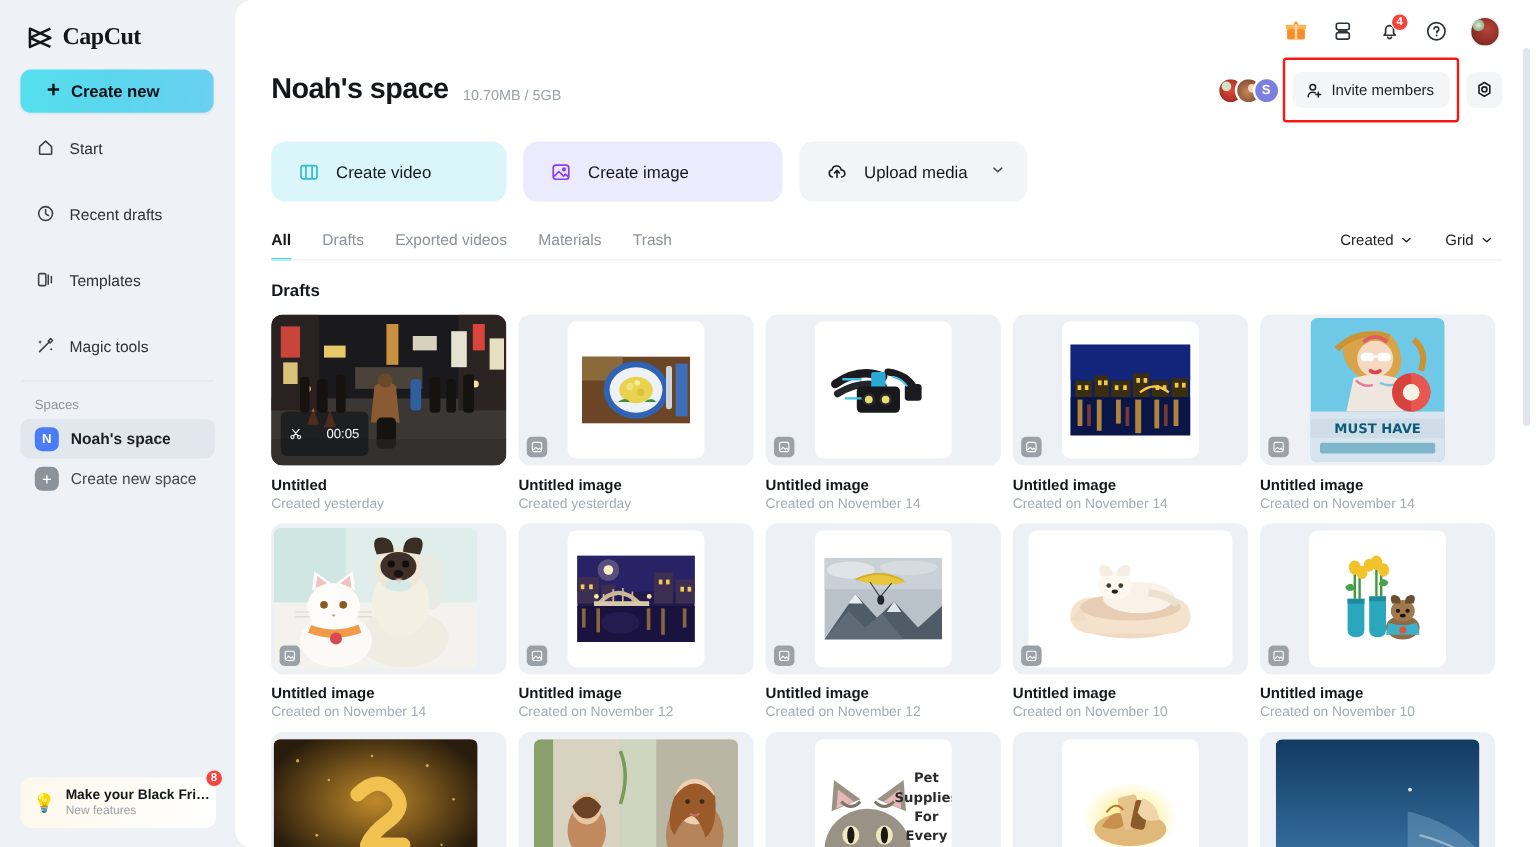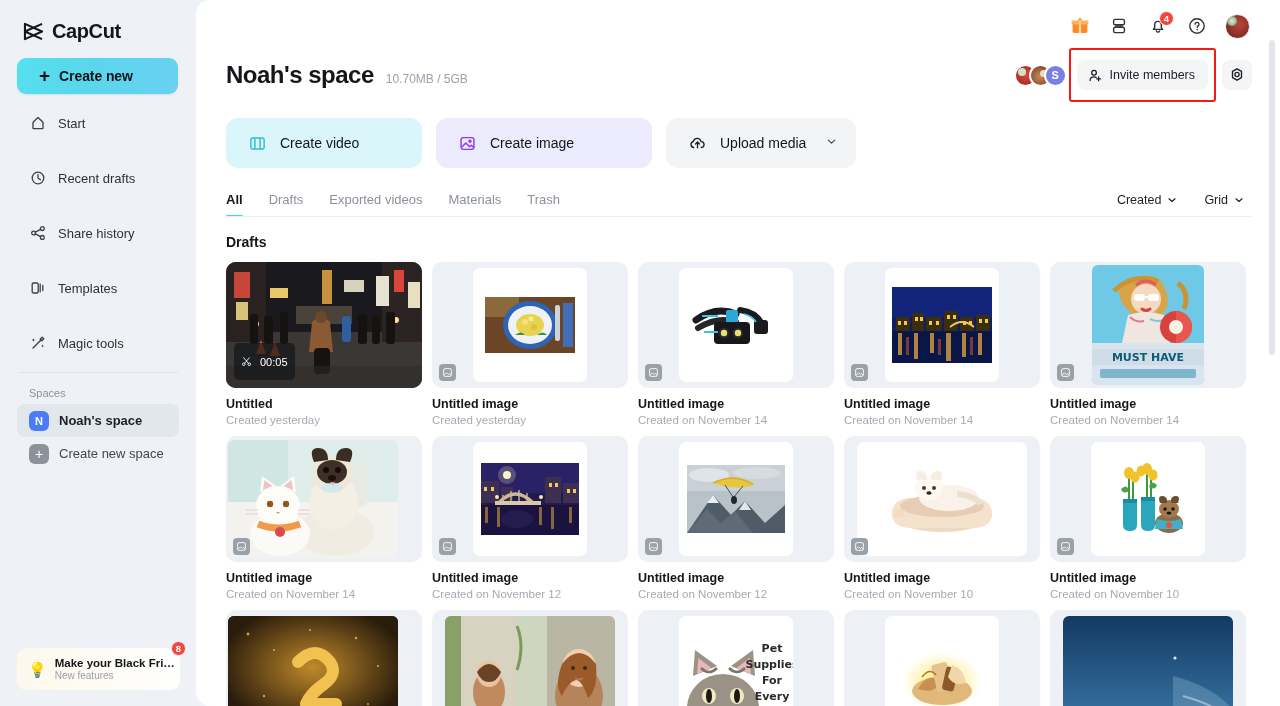--- a/index.html
+++ b/index.html
@@ -15,21 +15,21 @@
   
   .sidebar {
     width: 196px; height: 706px;
     background: #eef1f6;
     display: flex; flex-direction: column;
     flex: 0 0 196px;
     position: relative;
   }
   .brand { display: flex; align-items: center; gap: 7px; padding: 16px 0 0 22px; height: 46px; }
   .brand-logo { width: 23px; height: 19px; }
-  .brand-name { font-size: 20px; font-weight: bold; letter-spacing: -0.4px; color: #14171a; }
+  .brand-name { font-size: 20px; font-weight: bold; letter-spacing: -0.4px; color: #14171a; font-family: Liberation Serif, serif; }
 
   .create-new {
     margin: 12px 18px 0 17px;
     height: 36px; border-radius: 9px;
     background: linear-gradient(100deg, #55e0ee 0%, #5ad6ec 45%, #6ad0f2 100%);
     display: flex; align-items: center; gap: 9px;
     padding-left: 22px;
     cursor: pointer;
     box-shadow: 0 1px 2px rgba(60,150,180,.16);
   }
@@ -154,21 +154,21 @@
   .sec-title { font-size: 14px; font-weight: bold; color: #14171a; padding: 17px 0 12px 0; }
   .grid { display: grid; grid-template-columns: repeat(5, 196px); gap: 10px 10px; }
   .card { width: 196px; cursor: pointer; }
   .thumb {
     width: 196px; height: 126px; border-radius: 10px; background: #edf1f5;
     position: relative; overflow: hidden; display: flex; align-items: center; justify-content: center;
   }
   .dur {
     position: absolute; left: 8px; bottom: 8px; height: 37px; border-radius: 5px;
     background: rgba(20,22,25,.72); color: #fff; font-size: 11px;
-    display: flex; align-items: center; gap: 8px; padding: 0 7px; text-align: center;
+    display: flex; align-items: center; gap: 20px; padding: 0 7px; text-align: center;
   }
   .imgbadge {
     position: absolute; left: 7px; bottom: 7px; width: 17px; height: 17px;
     border-radius: 4px; background: #9aa1a8; display: flex; align-items: center; justify-content: center;
   }
   .c-title { font-size: 12.5px; font-weight: bold; color: #14171a; margin-top: 9px; }
   .c-sub { font-size: 11.5px; color: #a4abb2; margin-top: 3px; }
 
   .scrollbar { position: absolute; right: 5px; top: 40px; width: 6px; height: 315px; border-radius: 3px; background: #e2e6eb; cursor: pointer;}
 
@@ -206,31 +206,20 @@
         <span>Start</span>
       </div>
       <div class="nav-item">
         <span class="nav-ico">
           <svg width="16" height="16" viewBox="0 0 16 16">
               <circle cx="8" cy="8" r="5.8" fill="none" stroke="currentColor" stroke-width="1.3"></circle>
               <path d="M8 4.6 V8.2 L10.4 9.6" fill="none" stroke="currentColor" stroke-width="1.3" stroke-linecap="round"></path>
             </svg>
         </span>
         <span>Recent drafts</span>
-      </div>
-      <div class="nav-item">
-        <span class="nav-ico">
-          <svg width="16" height="16" viewBox="0 0 16 16">
-              <circle cx="12.3" cy="3.6" r="1.9" fill="none" stroke="currentColor" stroke-width="1.3"></circle>
-              <circle cx="12.3" cy="12.4" r="1.9" fill="none" stroke="currentColor" stroke-width="1.3"></circle>
-              <circle cx="3.6" cy="8" r="1.9" fill="none" stroke="currentColor" stroke-width="1.3"></circle>
-              <path d="M5.3 7.1 L10.6 4.4 M5.3 8.9 L10.6 11.6" stroke="currentColor" stroke-width="1.3" stroke-linecap="round"></path>
-            </svg>
-        </span>
-        <span>Share history</span>
       </div>
       <div class="nav-item">
         <span class="nav-ico">
           <svg width="16" height="16" viewBox="0 0 16 16">
               <rect x="2.2" y="3" width="6" height="10" rx="1.2" fill="none" stroke="currentColor" stroke-width="1.3"></rect>
               <path d="M10.2 4.2 V11.8 M12.8 5.4 V10.6" stroke="currentColor" stroke-width="1.3" stroke-linecap="round"></path>
             </svg>
         </span>
         <span>Templates</span>
       </div>

